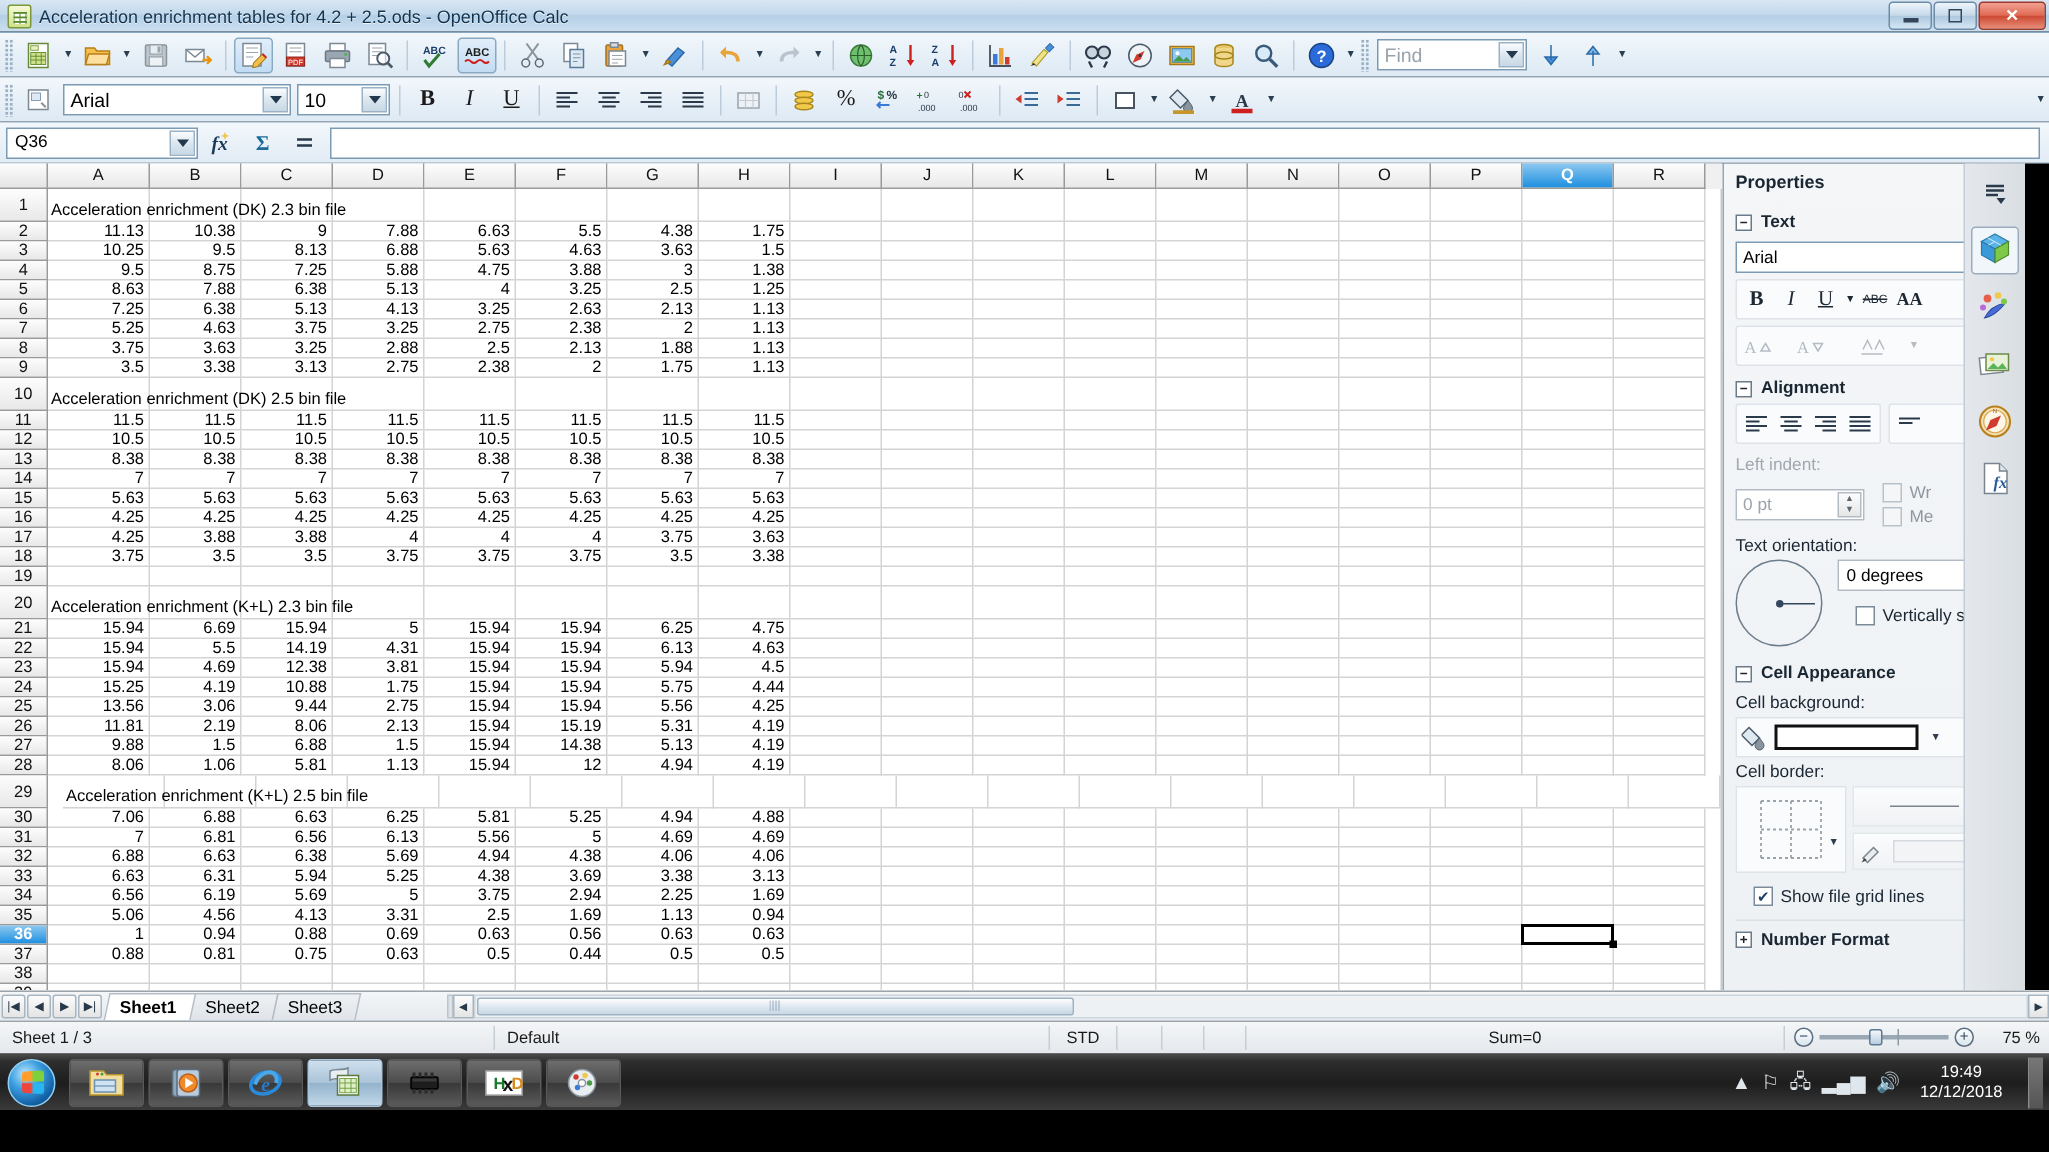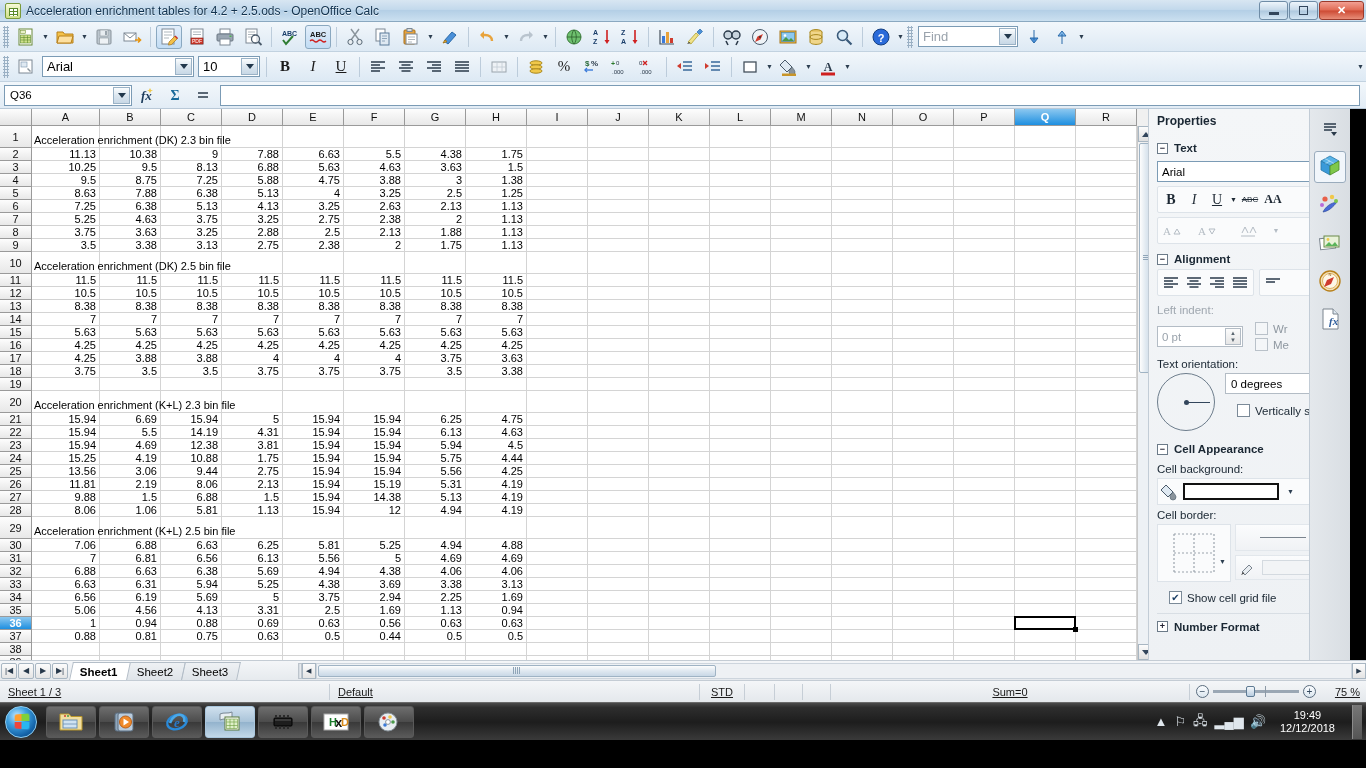--- a/index.html
+++ b/index.html
@@ -402,21 +402,21 @@
     background-size: 2px 100%;
   }
 
   
   .statusbar {
     height: 22px; display: flex; align-items: center;
     background: linear-gradient(to bottom, #f4f6f8, #e4e8ec);
     border-top: 1px solid #c4ccd4;
     font-size: 11px; color: #1a1a1a;
   }
-  .st-cell { padding: 0 8px; height: 16px; display: flex; align-items: center; border-right: 1px solid #c6ced6; text-decoration: underline; }
+  .st-cell { padding: 0 8px; height: 16px; display: flex; align-items: center; border-right: 1px solid #c6ced6; }
   .zoomslider { display: flex; align-items: center; gap: 4px; padding: 0 6px; }
   .zcirc {
     width: 13px; height: 13px; border-radius: 50%; border: 1px solid #5a6c7e;
     background: linear-gradient(to bottom, #fbfdff, #dbe6ef);
     display: flex; align-items: center; justify-content: center;
     font-size: 10px; line-height: 10px; color: #34495e;
   }
   .ztrack { width: 86px; height: 3px; background: #9aa7b4; position: relative; }
   .zthumb {
     position: absolute; left: 33px; top: -4px; width: 9px; height: 11px;
@@ -1507,21 +1507,21 @@
               <div class="cell" style="width: 61px;"></div>
               <div class="cell" style="width: 61px;"></div>
               <div class="cell" style="width: 61px;"></div>
               <div class="cell" style="width: 61px;"></div>
               <div class="cell" style="width: 61px;"></div>
               <div class="cell" style="width: 61px;"></div>
               <div class="cell" style="width: 61px;"></div>
               <div class="cell" style="width: 61px;"></div>
             </div>
             <div class="grow tall">
-              <div class="cell textcell" style="width: 68px;">
+              <div class="cell textcell" style="width: 68px; margin-left: 10px;">
                 <span>Acceleration enrichment (K+L) 2.5 bin file</span>
               </div>
               <div class="cell" style="width: 61px;"></div>
               <div class="cell" style="width: 61px;"></div>
               <div class="cell" style="width: 61px;"></div>
               <div class="cell" style="width: 61px;"></div>
               <div class="cell" style="width: 61px;"></div>
               <div class="cell" style="width: 61px;"></div>
               <div class="cell" style="width: 61px;"></div>
               <div class="cell" style="width: 61px;"></div>
@@ -1905,21 +1905,21 @@
                 <svg width="18" height="16" viewBox="0 0 18 16">
                     <path d="M2 12l7-7 3 3-7 7z" fill="#e8edf1" stroke="#7a848e"></path>
                     <path d="M1 15l2-3 1.5 1.5z" fill="#444"></path>
                   </svg>
                 <span class="bar"></span>
               </div>
             </div>
           </div>
           <div class="cb-row" style="margin-top:9px">
             <span class="cb">✔</span>
-            <span>Show cell grid file</span>
+            <span>Show file grid lines</span>
           </div>
 
           <div class="sec-title" style="margin-top:9px;border-top:1px solid #d8dee4;padding-top:6px;height:auto">
             <span class="expander">+</span>
             <span>Number Format</span>
             <span class="more">⋯</span>
           </div>
         </div>
 
         <div class="sb-panelscroll">

